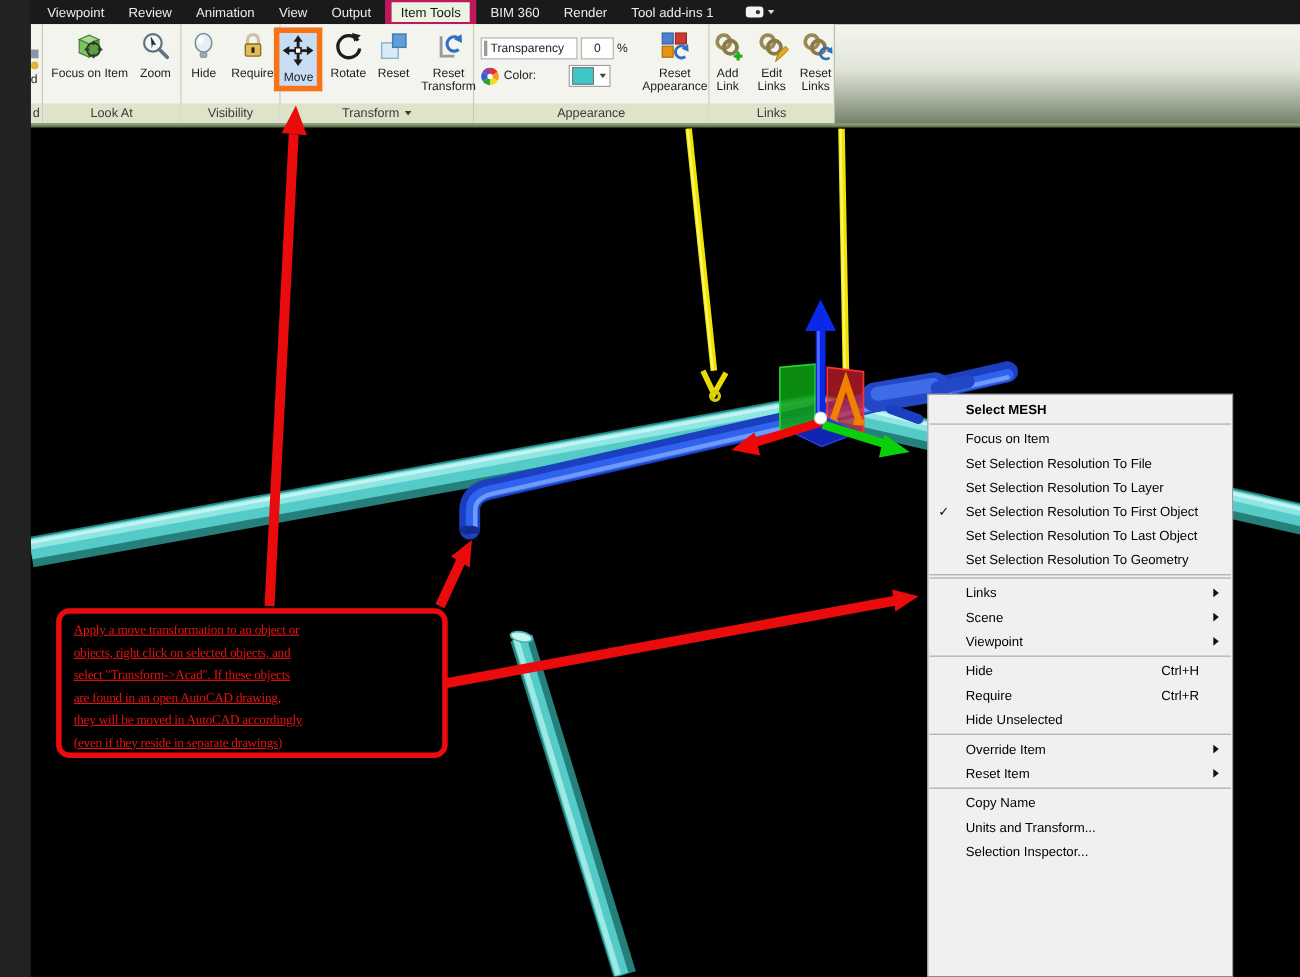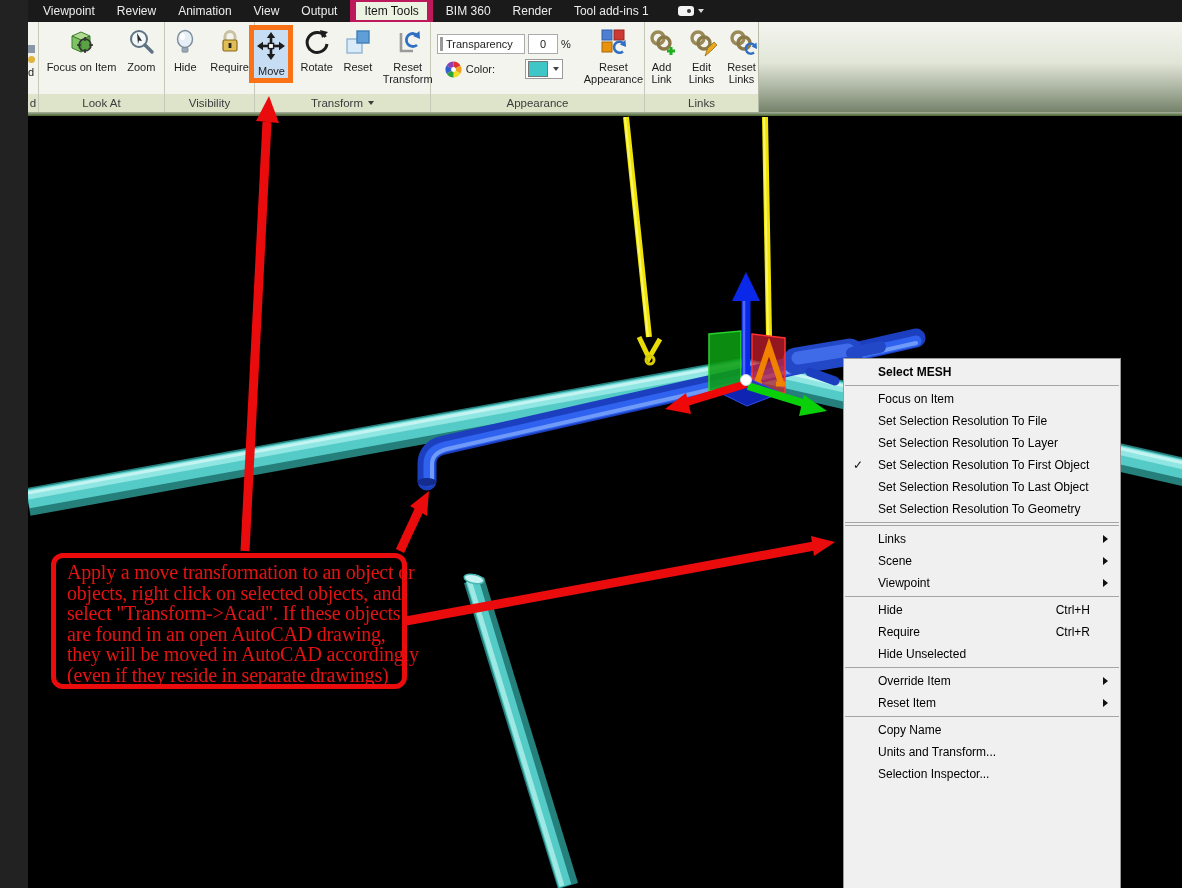--- a/index.html
+++ b/index.html
@@ -31,42 +31,42 @@
   .ddcaret{width:0;height:0;border-top:4px solid #3b3b3b;border-left:3.5px solid transparent;border-right:3.5px solid transparent;}
   
   .app-left{display:flex;flex-direction:column;gap:5px;padding-top:9px;}
   .transp-row{display:flex;align-items:center;gap:3px;}
   .transp-box{width:88px;height:20px;background:#fff;border:1px solid #ababab;display:flex;align-items:center;
               font-size:11px;color:#222;padding-left:2px;box-sizing:border-box;}
   .thumb{display:inline-block;width:3px;height:14px;background:#9a9a9a;margin-right:3px;}
   .transp-val{width:30px;height:20px;background:#fff;border:1px solid #ababab;font-size:11px;color:#222;
               display:flex;align-items:center;justify-content:center;box-sizing:border-box;}
   .pct{font-size:11px;color:#222;}
-  .color-row{display:flex;align-items:center;gap:4px;justify-content:center;}
+  .color-row{display:flex;align-items:center;gap:4px;}
   .color-row .clabel{font-size:11px;color:#222;}
   .swatch-ctl{display:flex;align-items:center;border:1px solid #9a9a9a;background:#fff;height:20px;box-sizing:border-box;}
   .swatch{width:18px;height:14px;background:#3fc6c6;border:1px solid #777;margin:0 2px;}
   .swatch-ctl .caretdown{border-top-color:#444;margin:0 3px;}
   .ribline{position:absolute;left:0;top:112px;width:1182px;height:4px;z-index:1;
            background:linear-gradient(#a9b2a1,#47632e);}
   
   .cutpanel{width:11px;}
   .cutpanel .pbody{flex-direction:column;align-items:flex-start;padding-top:6px;gap:3px;}
   .cutbit1{width:7px;height:8px;background:#8a97a5;}
   .cutbit2{width:7px;height:7px;border-radius:50%;background:#e0b33c;}
   .cutd{font-size:11px;color:#1c1c1c;}
   
   .viewport{position:absolute;left:0;top:116px;width:1182px;height:772px;background:#000;z-index:0;}
   svg.scene{position:absolute;left:0;top:0;z-index:2;pointer-events:none;}
   
   .note{position:absolute;left:23px;top:553px;width:356px;height:136px;box-sizing:border-box;
         background:#000;border:5px solid #ea0c0c;border-radius:12px;z-index:3;
         padding:4px 0 0 11px;}
-  .note div{font-family:"Liberation Serif",serif;font-size:20px;line-height:20.5px;color:#e51212;
-            white-space:nowrap;letter-spacing:-0.2px;}
+  .note div{font-family:"Liberation Serif",serif;font-size:12px;line-height:20.5px;color:#e51212;
+            white-space:nowrap;letter-spacing:-0.2px;text-decoration:underline;}
   
   .menu{position:absolute;left:815px;top:358px;width:278px;height:532px;background:#f0f0f0;
         border:1px solid #9b9b9b;box-sizing:border-box;padding-top:3px;z-index:5;
         font-size:12px;color:#000;}
   .mh{height:21px;line-height:21px;padding-left:34px;font-weight:bold;}
   .msep{height:1px;background:#a5a5a5;margin:2px 1px;}
   .mi{position:relative;height:22px;line-height:22px;padding-left:34px;}
   .mi.hl{background:#2f97f3;color:#fff;}
   .chk{position:absolute;left:9px;top:0;font-size:12px;color:#111;}
   .sc{position:absolute;right:30px;top:0;}

